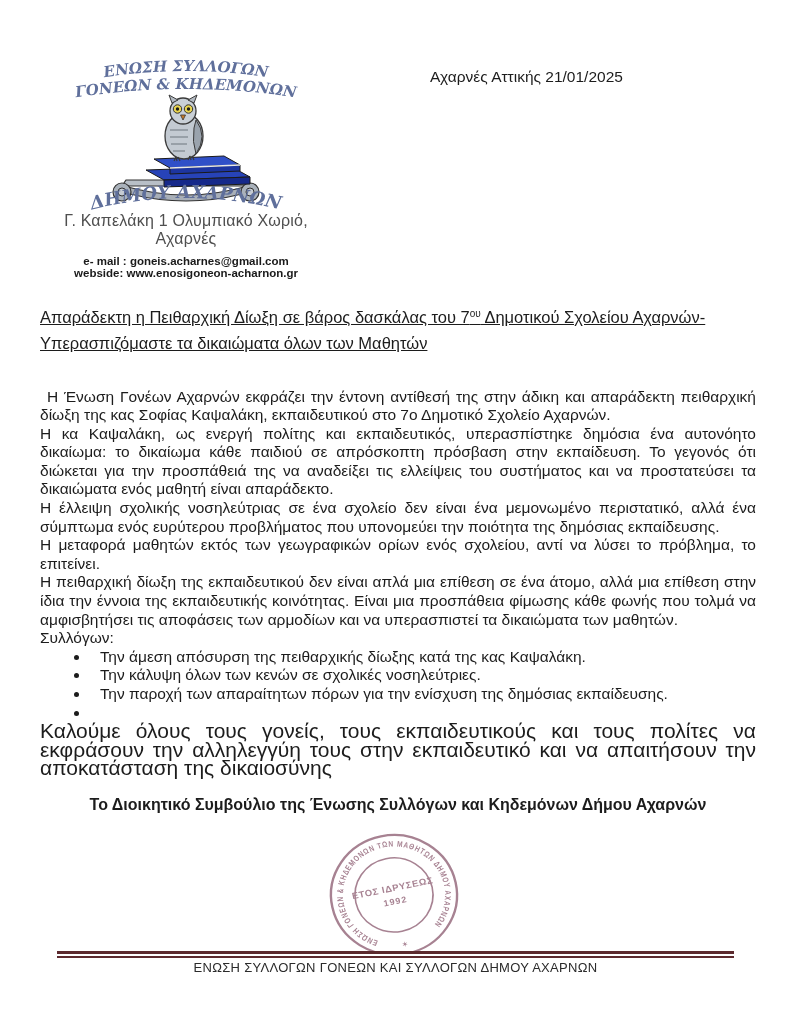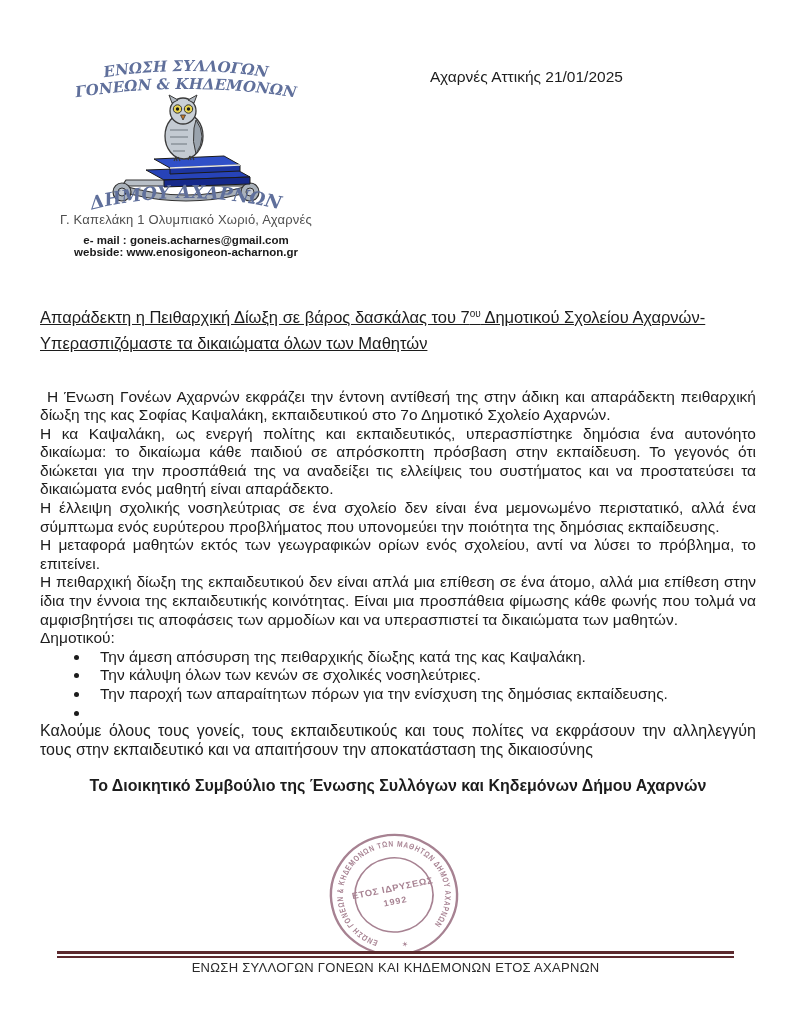--- a/index.html
+++ b/index.html
@@ -18,21 +18,21 @@
   .logo-svg  { display:block; }
   .logo-arc-text {
     font-family: "DejaVu Serif", serif;
     font-style: italic; font-weight: bold;
     fill: #5f6f9b;
   }
   .contact-block {
     position:absolute; left:40px; top:212px; width:292px;
     text-align:center;
   }
-  .address-line { font-size:13px; color:#4f4f4f; letter-spacing:0.2px; }
+  .address-line { font-size:16px; color:#4f4f4f; letter-spacing:0.2px; }
   .email-line   { margin-top:7px; font-size:11.5px; font-weight:bold; color:#1a1a1a; }
   .website-line { font-size:11.5px; font-weight:bold; color:#1a1a1a; }
 
   .date-line {
     position:absolute; left:430px; top:68px;
     font-size:15.5px; color:#1c1c1c;
   }
 
   
   .content {
@@ -57,21 +57,21 @@
     list-style: disc;
   }
   ul.demand-list li.bullet-item {
     font-size:15.5px; line-height:18.6px;
     min-height:18.6px;
     padding-left:10px;
     text-align:justify;
   }
   .closing-para {
     margin:0; text-align:justify;
-    font-size:16px; line-height:18.6px;
+    font-size:21px; line-height:18.6px;
   }
   .signature-line {
     margin-top:18px;
     text-align:center; font-weight:bold; font-size:16px;
   }
 
   
   .stamp-wrap {
     position:absolute; left:318px; top:818px;
     width:152px; height:142px;
@@ -168,21 +168,21 @@
       <span class="tline"><span>Απαράδεκτη η Πειθαρχική Δίωξη σε βάρος δασκάλας του 7</span><sup>ου</sup><span> Δημοτικού Σχολείου Αχαρνών-</span></span><br>
       <span class="tline">Υπερασπιζόμαστε τα δικαιώματα όλων των Μαθητών</span>
     </div>
 
     <div class="body-text">
         <p class="para">Η Ένωση Γονέων Αχαρνών εκφράζει την έντονη αντίθεσή της στην άδικη και απαράδεκτη πειθαρχική δίωξη της κας Σοφίας Καψαλάκη, εκπαιδευτικού στο 7ο Δημοτικό Σχολείο Αχαρνών.</p>
         <p class="para">Η κα Καψαλάκη, ως ενεργή πολίτης και εκπαιδευτικός, υπερασπίστηκε δημόσια ένα αυτονόητο δικαίωμα: το δικαίωμα κάθε παιδιού σε απρόσκοπτη πρόσβαση στην εκπαίδευση. Το γεγονός ότι διώκεται για την προσπάθειά της να αναδείξει τις ελλείψεις του συστήματος και να προστατεύσει τα δικαιώματα ενός μαθητή είναι απαράδεκτο.</p>
         <p class="para">Η έλλειψη σχολικής νοσηλεύτριας σε ένα σχολείο δεν είναι ένα μεμονωμένο περιστατικό, αλλά ένα σύμπτωμα ενός ευρύτερου προβλήματος που υπονομεύει την ποιότητα της δημόσιας εκπαίδευσης.</p>
         <p class="para">Η μεταφορά μαθητών εκτός των γεωγραφικών ορίων ενός σχολείου, αντί να λύσει το πρόβλημα, το επιτείνει.</p>
         <p class="para">Η πειθαρχική δίωξη της εκπαιδευτικού δεν είναι απλά μια επίθεση σε ένα άτομο, αλλά μια επίθεση στην ίδια την έννοια της εκπαιδευτικής κοινότητας. Είναι μια προσπάθεια φίμωσης κάθε φωνής που τολμά να αμφισβητήσει τις αποφάσεις των αρμοδίων και να υπερασπιστεί τα δικαιώματα των μαθητών.</p>
-        <p class="para">Δημοτικού:</p>
+        <p class="para">Συλλόγων:</p>
       </div>
 
     <ul class="demand-list">
         <li class="bullet-item">Την άμεση απόσυρση της πειθαρχικής δίωξης κατά της κας Καψαλάκη.</li>
         <li class="bullet-item">Την κάλυψη όλων των κενών σε σχολικές νοσηλεύτριες.</li>
         <li class="bullet-item">Την παροχή των απαραίτητων πόρων για την ενίσχυση της δημόσιας εκπαίδευσης.</li>
         <li class="bullet-item"></li>
       </ul>
 
     <p class="closing-para">Καλούμε όλους τους γονείς, τους εκπαιδευτικούς και τους πολίτες να εκφράσουν την αλληλεγγύη τους στην εκπαιδευτικό  και να απαιτήσουν την αποκατάσταση της δικαιοσύνης</p>
@@ -202,15 +202,15 @@
           <textPath href="#ringPath">ΕΝΩΣΗ ΓΟΝΕΩΝ &amp; ΚΗΔΕΜΟΝΩΝ ΤΩΝ ΜΑΘΗΤΩΝ ΔΗΜΟΥ ΑΧΑΡΝΩΝ</textPath>
         </text>
         <text class="stamp-center-text" x="75" y="73" text-anchor="middle" font-size="9.5" font-weight="bold" letter-spacing="0.6">ΕΤΟΣ ΙΔΡΥΣΕΩΣ</text>
         <text class="stamp-center-text" x="75" y="87" text-anchor="middle" font-size="9" font-weight="bold" letter-spacing="1">1992</text>
         <text class="stamp-center-text" x="75" y="133" text-anchor="middle" font-size="8">✶</text>
       </g>
     </svg>
   </div>
 
   <div class="footer-rule"></div>
-  <div class="footer-text">ΕΝΩΣΗ ΣΥΛΛΟΓΩΝ ΓΟΝΕΩΝ ΚΑΙ ΚΗΔΕΜΟΝΩΝ ΕΤΟΣ ΑΧΑΡΝΩΝ</div>
+  <div class="footer-text">ΕΝΩΣΗ ΣΥΛΛΟΓΩΝ ΓΟΝΕΩΝ ΚΑΙ ΣΥΛΛΟΓΩΝ ΔΗΜΟΥ ΑΧΑΡΝΩΝ</div>
 
 </div>
 
 </body></html>

